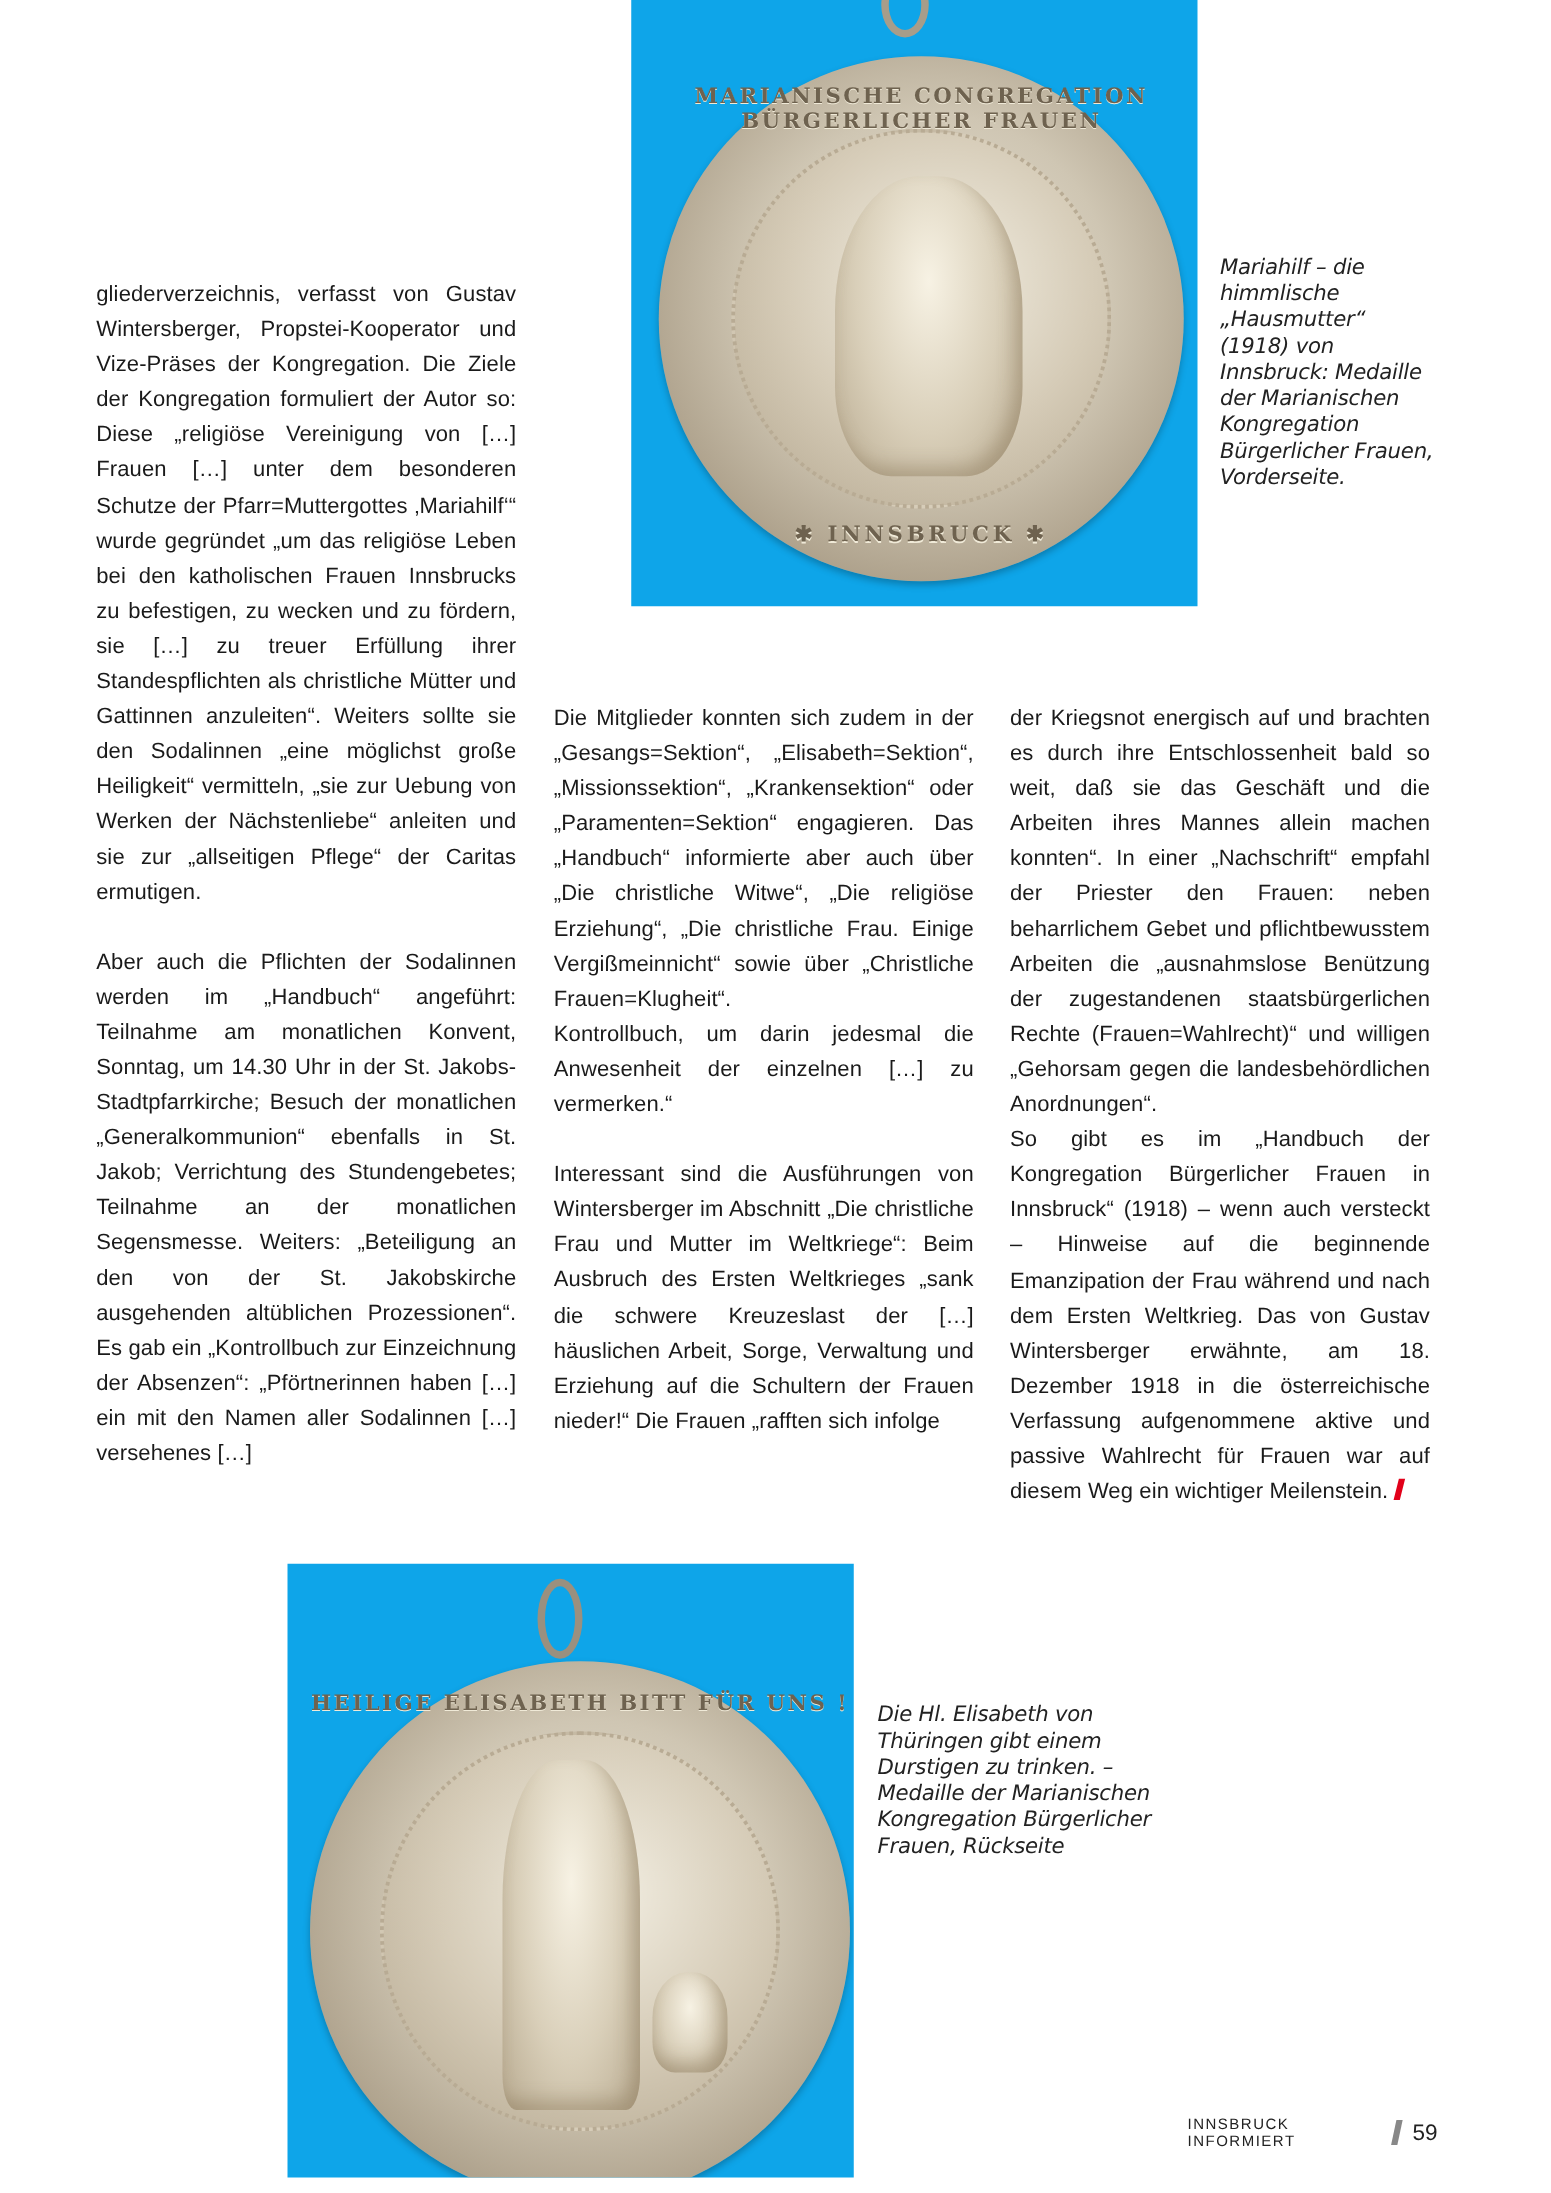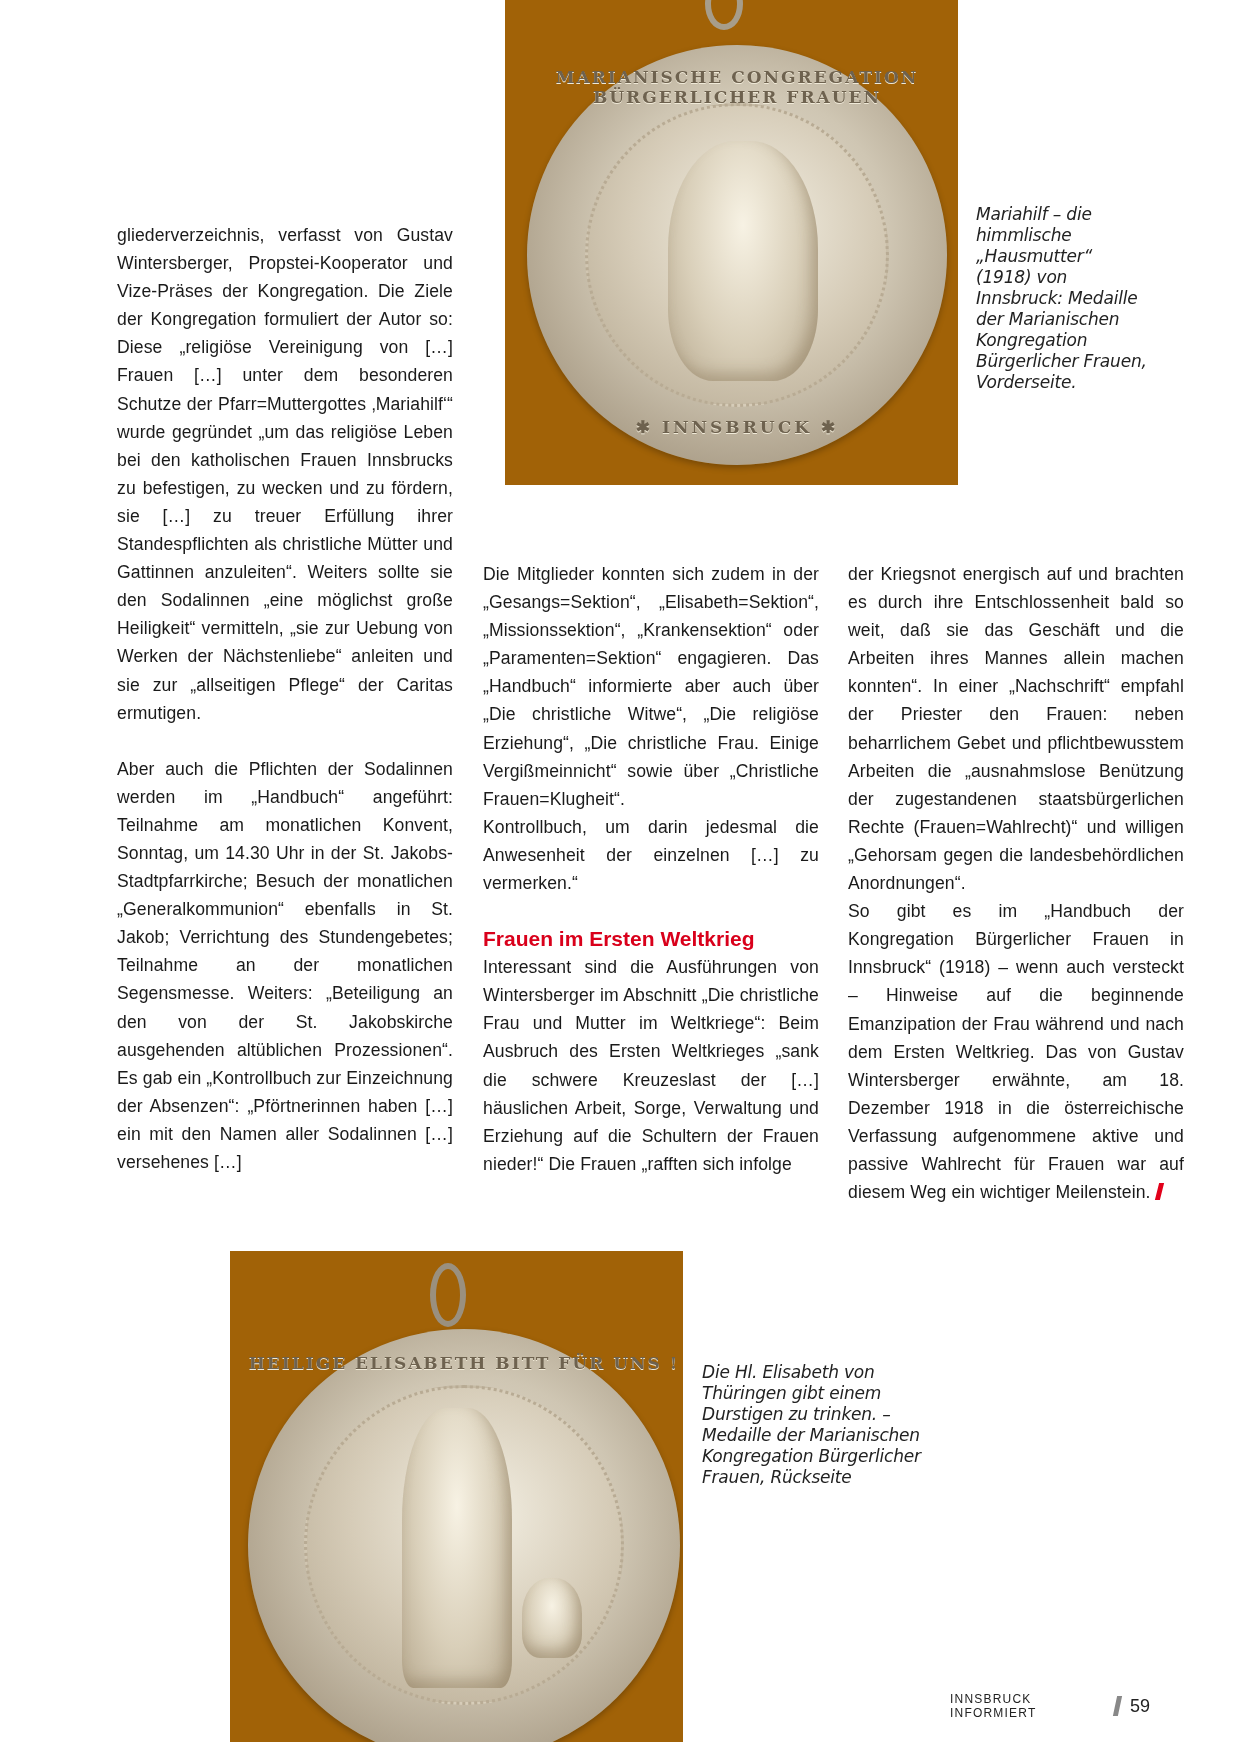--- a/index.html
+++ b/index.html
@@ -4,34 +4,34 @@
   <style>
     html, body { margin: 0; padding: 0; }
     body {
       width: 1241px; height: 1754px; position: relative; overflow: hidden;
       background: #ffffff; color: #1a1a1a;
       font-family: "Liberation Sans", "DejaVu Sans", sans-serif;
     }
     .col {
       position: absolute; width: 336px;
       font-size: 17.6px; line-height: 28.1px; text-align: justify;
-      hyphens: manual; letter-spacing: 0.1px; margin-left: 40px;
+      hyphens: manual; letter-spacing: 0.1px;
     }
     .col p { margin: 0; }
     .col h2 {
       margin: 0; color: #d9001b; font-size: 21px; font-weight: bold;
       line-height: 28px; letter-spacing: 0;
     }
     .col .gap { height: 28px; }
     .end-mark {
       display: inline-block; width: 5px; height: 17px; background: #e2001a;
       transform: skewX(-14deg); margin-left: 6px; vertical-align: -2px;
     }
     .photo {
-      position: absolute; background: #a16207; overflow: hidden;
+      position: absolute; background: #0ea5e9; overflow: hidden;
     }
     .medal {
       position: absolute; border-radius: 50%;
       background: radial-gradient(circle at 52% 45%, #e8e3d6 0%, #cfc6b3 45%, #a99c86 78%, #8c7e69 100%);
       box-shadow: 0 3px 6px rgba(0,0,0,0.25);
     }
     .medal .inner {
       position: absolute; border-radius: 50%;
       border: 3px dotted #b8ab94;
       background: radial-gradient(circle at 55% 40%, #f3efe3 0%, #d6ccb8 50%, #b3a68e 100%);
@@ -85,21 +85,20 @@
 <div class="col" style="left:77px; top:221px;">
   <p>gliederverzeichnis, verfasst von Gustav Wintersberger, Propstei-Kooperator und Vize-Präses der Kongregation. Die Ziele der Kongregation formuliert der Autor so: Diese „religiöse Vereinigung von […] Frauen […] unter dem besonderen Schutze der Pfarr=Muttergottes ‚Mariahilf‘“ wurde gegründet „um das religiöse Leben bei den katholischen Frauen Innsbrucks zu befestigen, zu wecken und zu fördern, sie […] zu treuer Erfüllung ihrer Standespflichten als christliche Mütter und Gattinnen anzuleiten“. Weiters sollte sie den Sodalinnen „eine möglichst große Heiligkeit“ vermitteln, „sie zur Uebung von Werken der Nächstenliebe“ anleiten und sie zur „allseitigen Pflege“ der Caritas ermutigen.</p>
   <div class="gap"></div>
   <p>Aber auch die Pflichten der Sodalinnen werden im „Handbuch“ angeführt: Teilnahme am monatlichen Konvent, Sonntag, um 14.30 Uhr in der St. Jakobs-Stadtpfarrkirche; Besuch der monatlichen „Generalkommunion“ ebenfalls in St. Jakob; Verrichtung des Stundengebetes; Teilnahme an der monatlichen Segensmesse. Weiters: „Beteiligung an den von der St. Jakobskirche ausgehenden altüblichen Prozessionen“. Es gab ein „Kontrollbuch zur Einzeichnung der Absenzen“: „Pförtnerinnen haben […] ein mit den Namen aller Sodalinnen […] versehenes […]</p>
 </div>
 
 <div class="col" style="left:443px; top:560px;">
   <p>Die Mitglieder konnten sich zudem in der „Gesangs=Sektion“, „Elisabeth=Sektion“, „Missionssektion“, „Krankensektion“ oder „Paramenten=Sektion“ engagieren. Das „Handbuch“ informierte aber auch über „Die christliche Witwe“, „Die religiöse Erziehung“, „Die christliche Frau. Einige Vergißmeinnicht“ sowie über „Christliche Frauen=Klugheit“.</p>
   <p>Kontrollbuch, um darin jedesmal die Anwesenheit der einzelnen […] zu vermerken.“</p>
   <div class="gap"></div>
-  <h2>Frauen im Ersten Weltkrieg</h2>
   <p>Interessant sind die Ausführungen von Wintersberger im Abschnitt „Die christliche Frau und Mutter im Weltkriege“: Beim Ausbruch des Ersten Weltkrieges „sank die schwere Kreuzeslast der […] häuslichen Arbeit, Sorge, Verwaltung und Erziehung auf die Schultern der Frauen nieder!“ Die Frauen „rafften sich infolge</p>
 </div>
 
 <div class="col" style="left:808px; top:560px;">
   <p>der Kriegsnot energisch auf und brachten es durch ihre Entschlossenheit bald so weit, daß sie das Geschäft und die Arbeiten ihres Mannes allein machen konnten“. In einer „Nachschrift“ empfahl der Priester den Frauen: neben beharrlichem Gebet und pflichtbewusstem Arbeiten die „ausnahmslose Benützung der zugestandenen staatsbürgerlichen Rechte (Frauen=Wahlrecht)“ und willigen „Gehorsam gegen die landesbehördlichen Anordnungen“.</p>
   <p><span>So gibt es im „Handbuch der Kongregation Bürgerlicher Frauen in Innsbruck“ (1918) – wenn auch versteckt – Hinweise auf die beginnende Emanzipation der Frau während und nach dem Ersten Weltkrieg. Das von Gustav Wintersberger erwähnte, am 18. Dezember 1918 in die österreichische Verfassung aufgenommene aktive und passive Wahlrecht für Frauen war auf diesem Weg ein wichtiger Meilenstein.</span><span class="end-mark"></span></p>
 </div>
 
 <div class="photo" style="left:230px; top:1235px; width:453px; height:491px;margin-top:16px;">
   <div class="loop" style="left:200px; top:12px; width:24px; height:52px;"></div>

